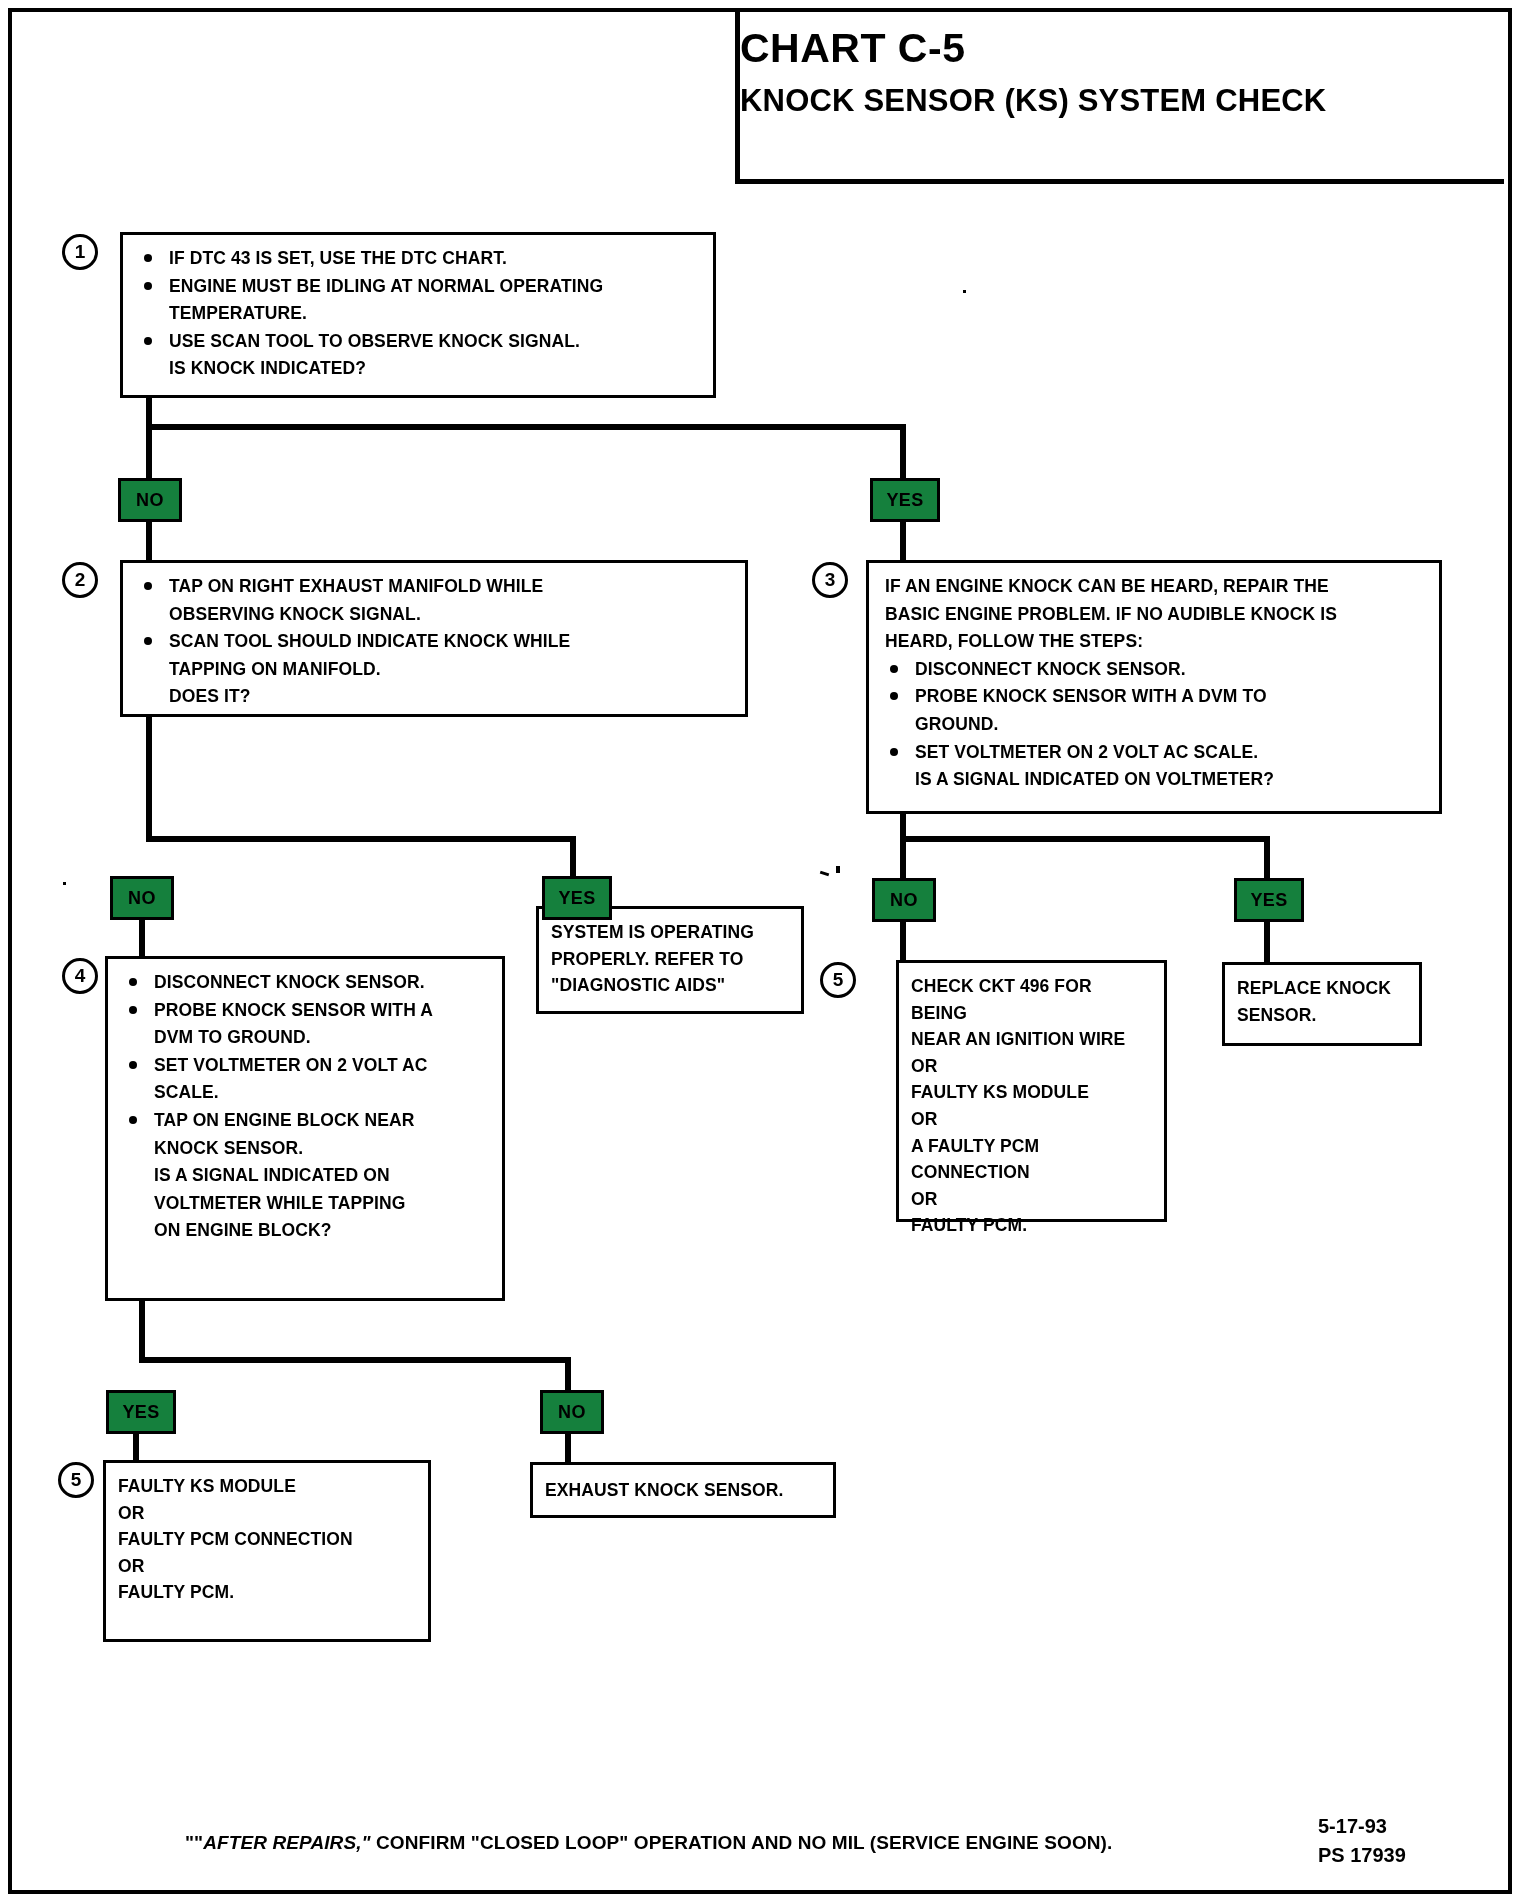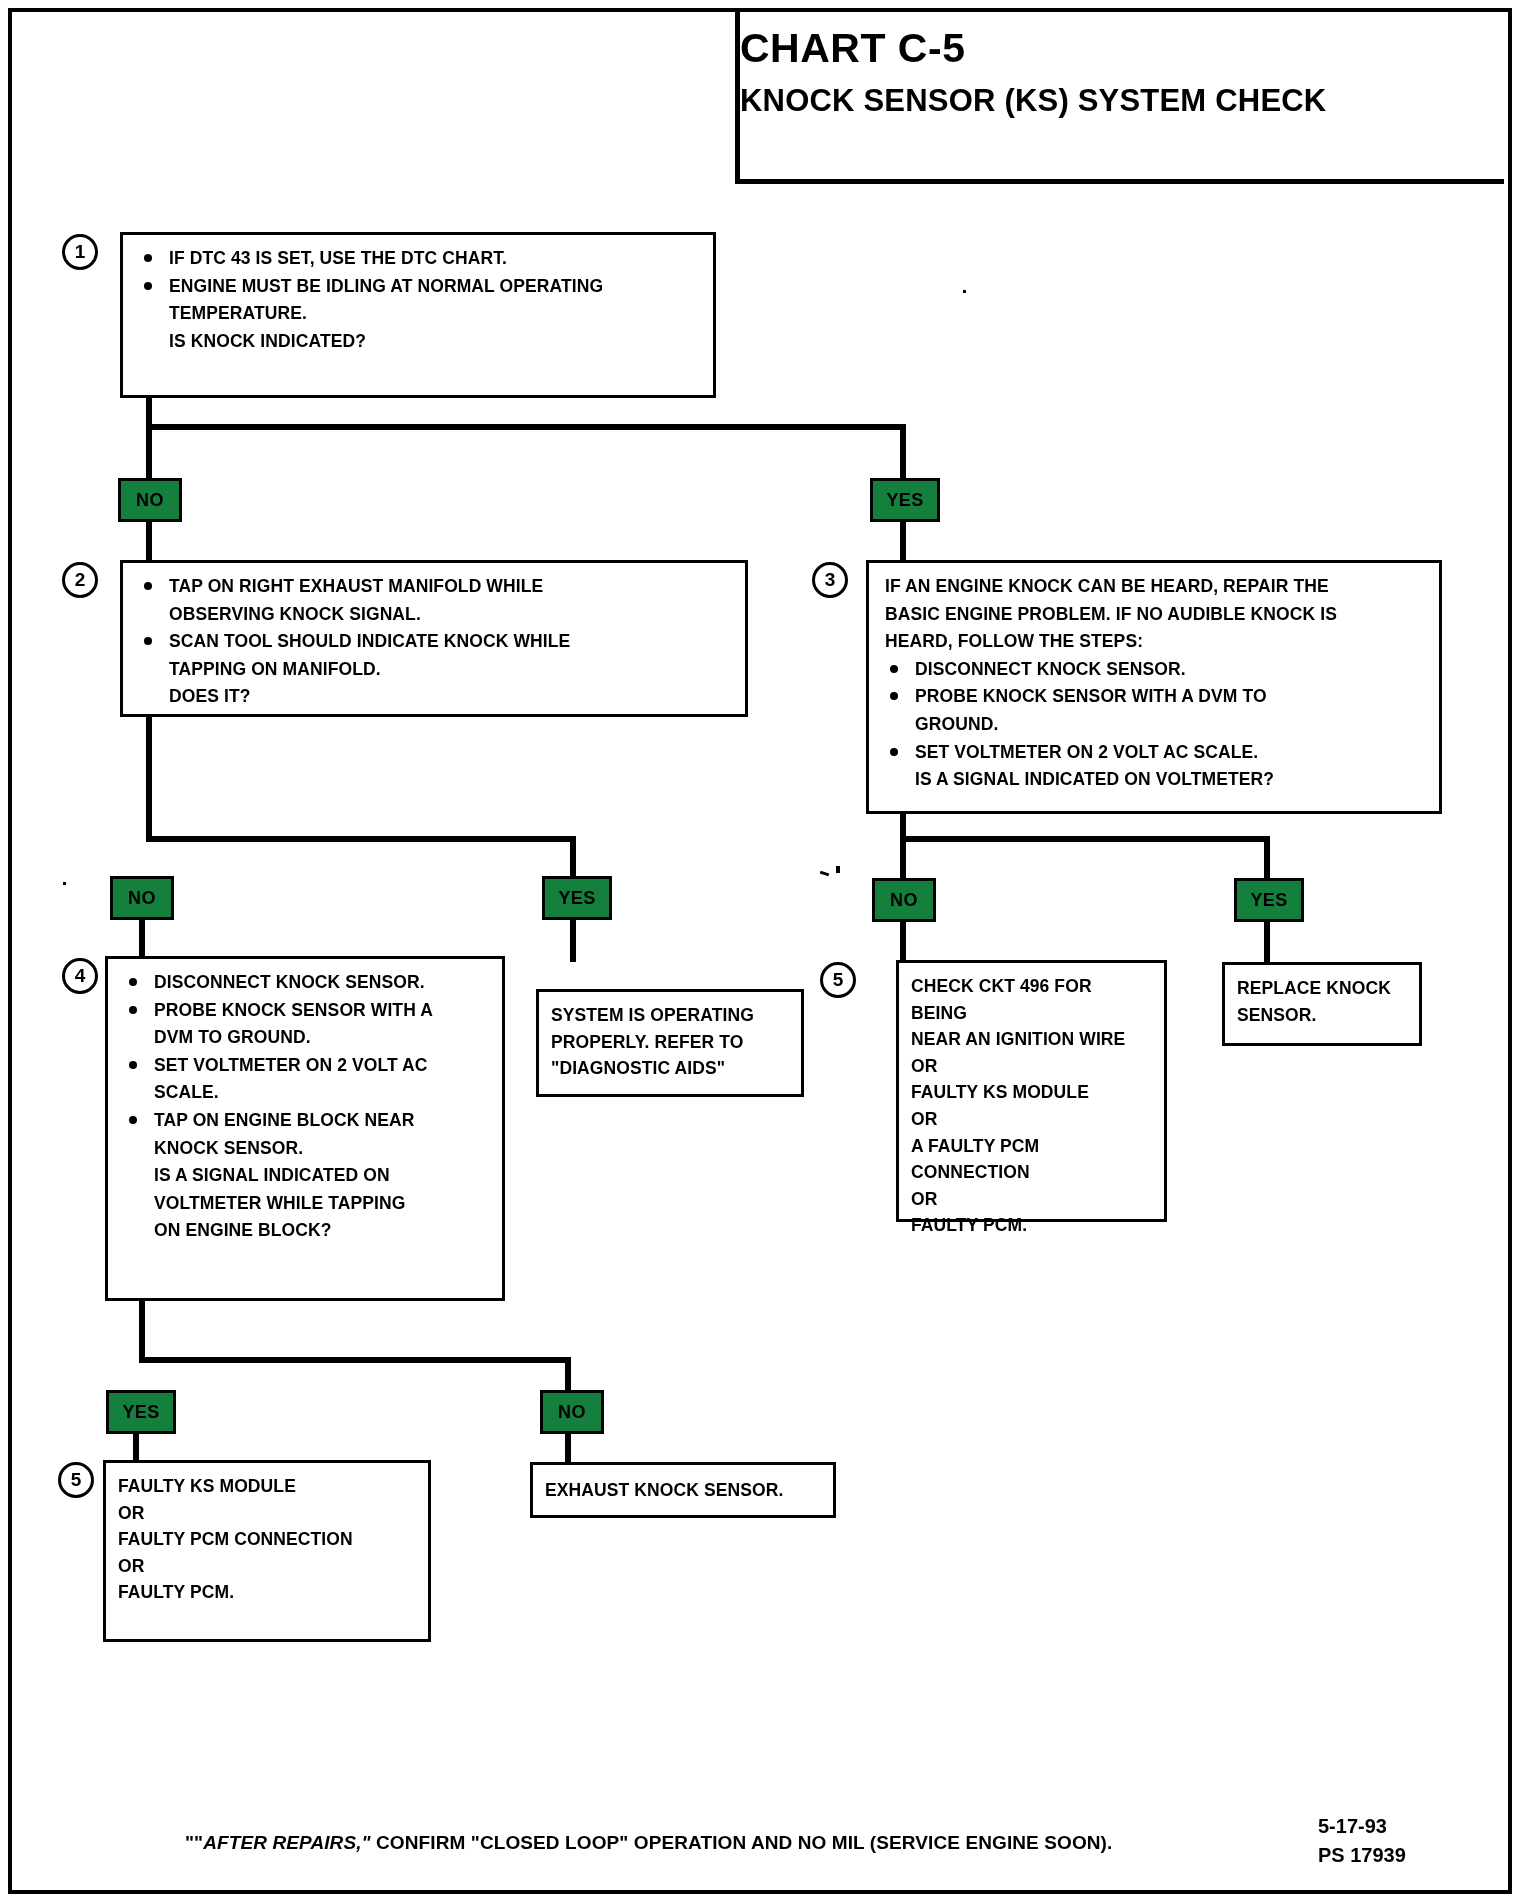--- a/index.html
+++ b/index.html
@@ -120,20 +120,21 @@
     <div class="title-main">CHART C-5</div>
     <div class="title-sub">KNOCK SENSOR (KS) SYSTEM CHECK</div>
   </div>
 
   <div class="step-circle" style="left:62px; top:234px;">1</div>
   <div class="box" style="left:120px; top:232px; width:596px; height:166px;">
     <ul class="bullets">
       <li>IF DTC 43 IS SET, USE THE DTC CHART.</li>
       <li>ENGINE MUST BE IDLING AT NORMAL OPERATING</li>
       <li class="nobullet">TEMPERATURE.</li>
+      <li>USE SCAN TOOL TO OBSERVE KNOCK SIGNAL.</li>
       <li class="nobullet">IS KNOCK INDICATED?</li>
     </ul>
   </div>
 
   <div class="vline" style="left:146px; top:398px; height:32px;"></div>
   <div class="hline" style="left:146px; top:424px; width:760px;"></div>
   <div class="vline" style="left:146px; top:424px; height:54px;"></div>
   <div class="vline" style="left:900px; top:424px; height:54px;"></div>
 
   <div class="tag" style="left:118px; top:478px; width:64px; height:44px;">NO</div>
@@ -197,21 +198,21 @@
       <li>SET VOLTMETER ON 2 VOLT AC</li>
       <li class="nobullet">SCALE.</li>
       <li>TAP ON ENGINE BLOCK NEAR</li>
       <li class="nobullet">KNOCK SENSOR.</li>
       <li class="nobullet">IS A SIGNAL INDICATED ON</li>
       <li class="nobullet">VOLTMETER WHILE TAPPING</li>
       <li class="nobullet">ON ENGINE BLOCK?</li>
     </ul>
   </div>
 
-  <div class="box" style="left:536px; top:989px; width:268px; height:108px;">
+  <div class="box" style="left:536px; top:906px; width:268px; height:108px;">
     <p class="plain">SYSTEM IS OPERATING</p>
     <p class="plain">PROPERLY.  REFER TO</p>
     <p class="plain">"DIAGNOSTIC AIDS"</p>
   </div>
 
   <div class="step-circle" style="left:820px; top:962px;">5</div>
   <div class="box" style="left:896px; top:960px; width:271px; height:262px;">
     <p class="plain">CHECK CKT 496 FOR BEING</p>
     <p class="plain">NEAR AN IGNITION WIRE</p>
     <p class="plain">OR</p>

